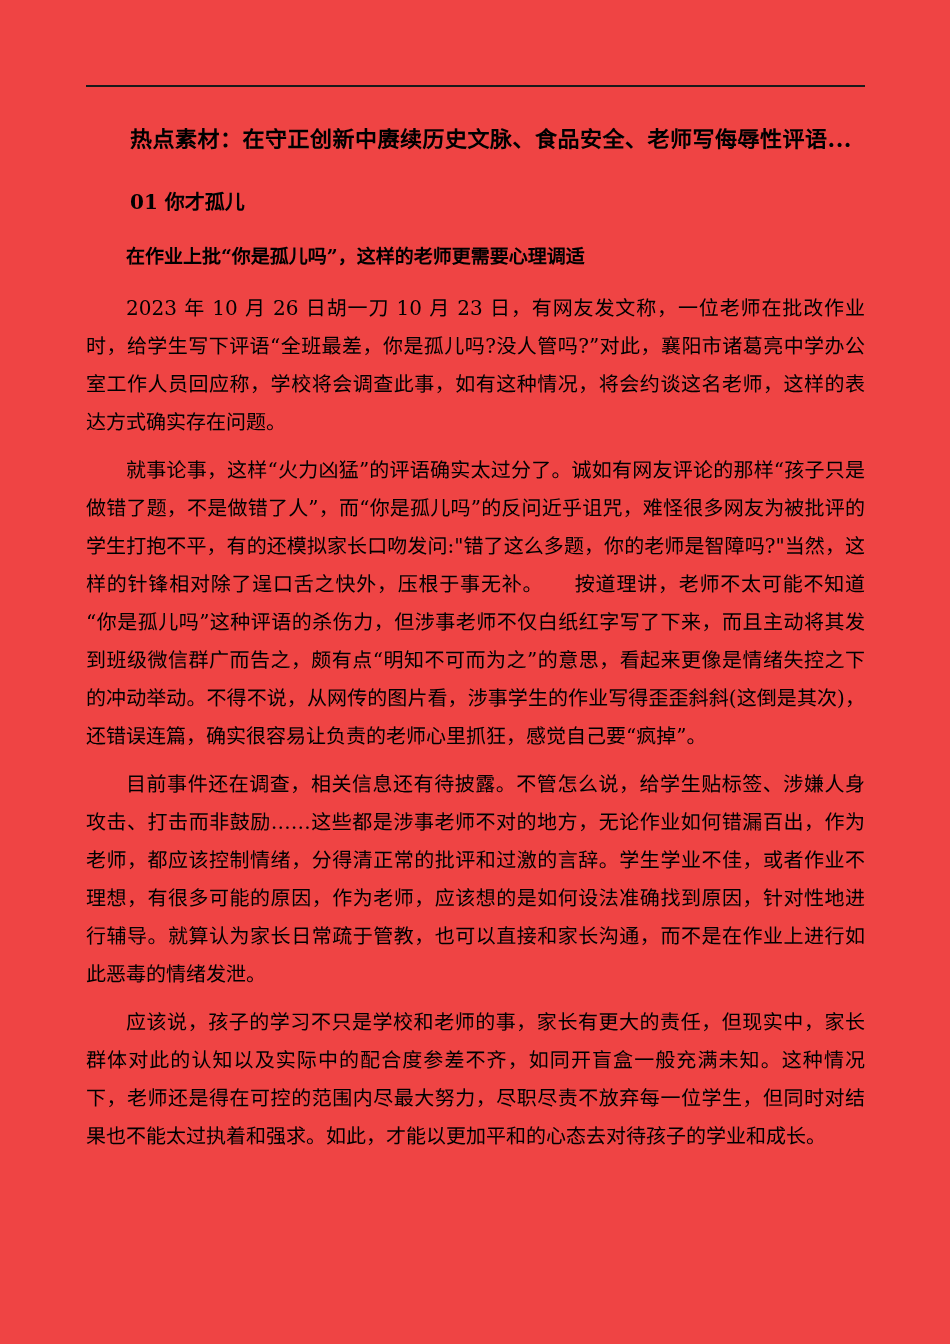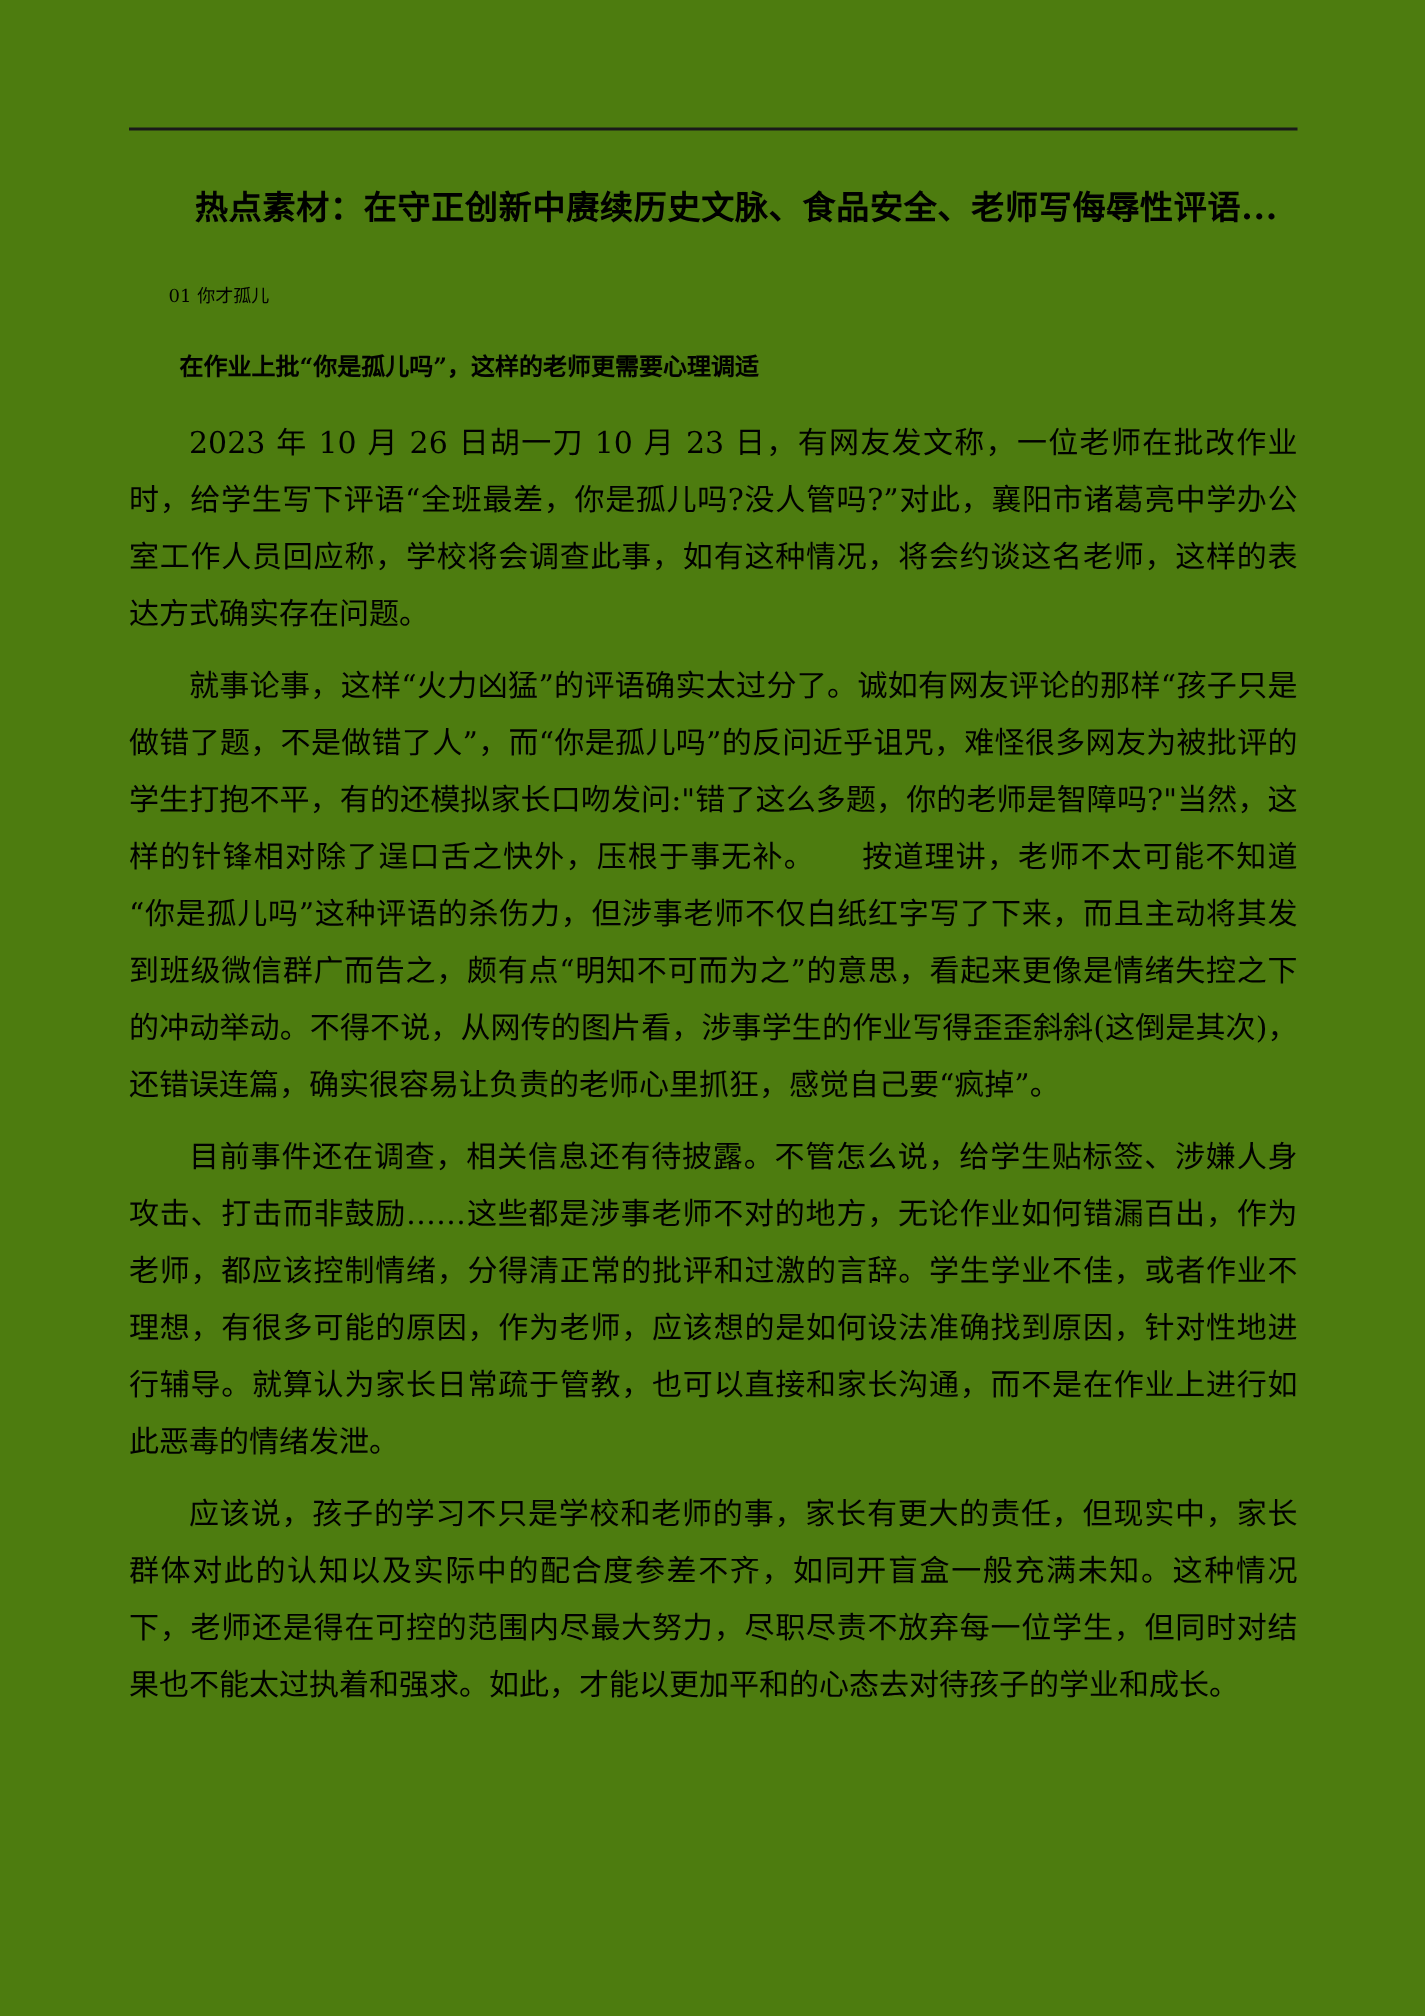--- a/index.html
+++ b/index.html
@@ -7,21 +7,21 @@
   html, body {
     margin: 0;
     padding: 0;
     background: #ffffff;
   }
   .page {
     position: relative;
     width: 950px;
     height: 1344px;
     margin: 0 auto;
-    background: #4d7c0f;
+    background: #ef4444;
     color: #000000;
     font-family: "DejaVu Serif", "Liberation Serif", serif;
     padding: 0 85px 0 86px;
     overflow: hidden;
   }
   .top-rule {
     margin-top: 85px;
     height: 0;
     border-top: 2px solid #1a1a1a;
   }
@@ -29,28 +29,28 @@
     margin: 38px 0 0 0;
     font-size: 22px;
     font-weight: bold;
     line-height: 1.3;
     text-indent: 2em;
     letter-spacing: 0.5px;
     white-space: nowrap;
   }
   .section-heading {
     margin: 36px 0 0 0;
-    font-size: 12px;
-    font-weight: normal;
+    font-size: 20px;
+    font-weight: bold;
     line-height: 1.2;
     text-indent: 2.2em;
   }
   .subheading {
     margin: 31px 0 0 0;
-    font-size: 16px;
+    font-size: 19px;
     font-weight: bold;
     line-height: 1.2;
     text-indent: 2.1em;
   }
   .body-para {
     margin: 10px 0 0 0;
     font-size: 20px;
     line-height: 38px;
     text-align: justify;
     text-justify: inter-ideograph;

